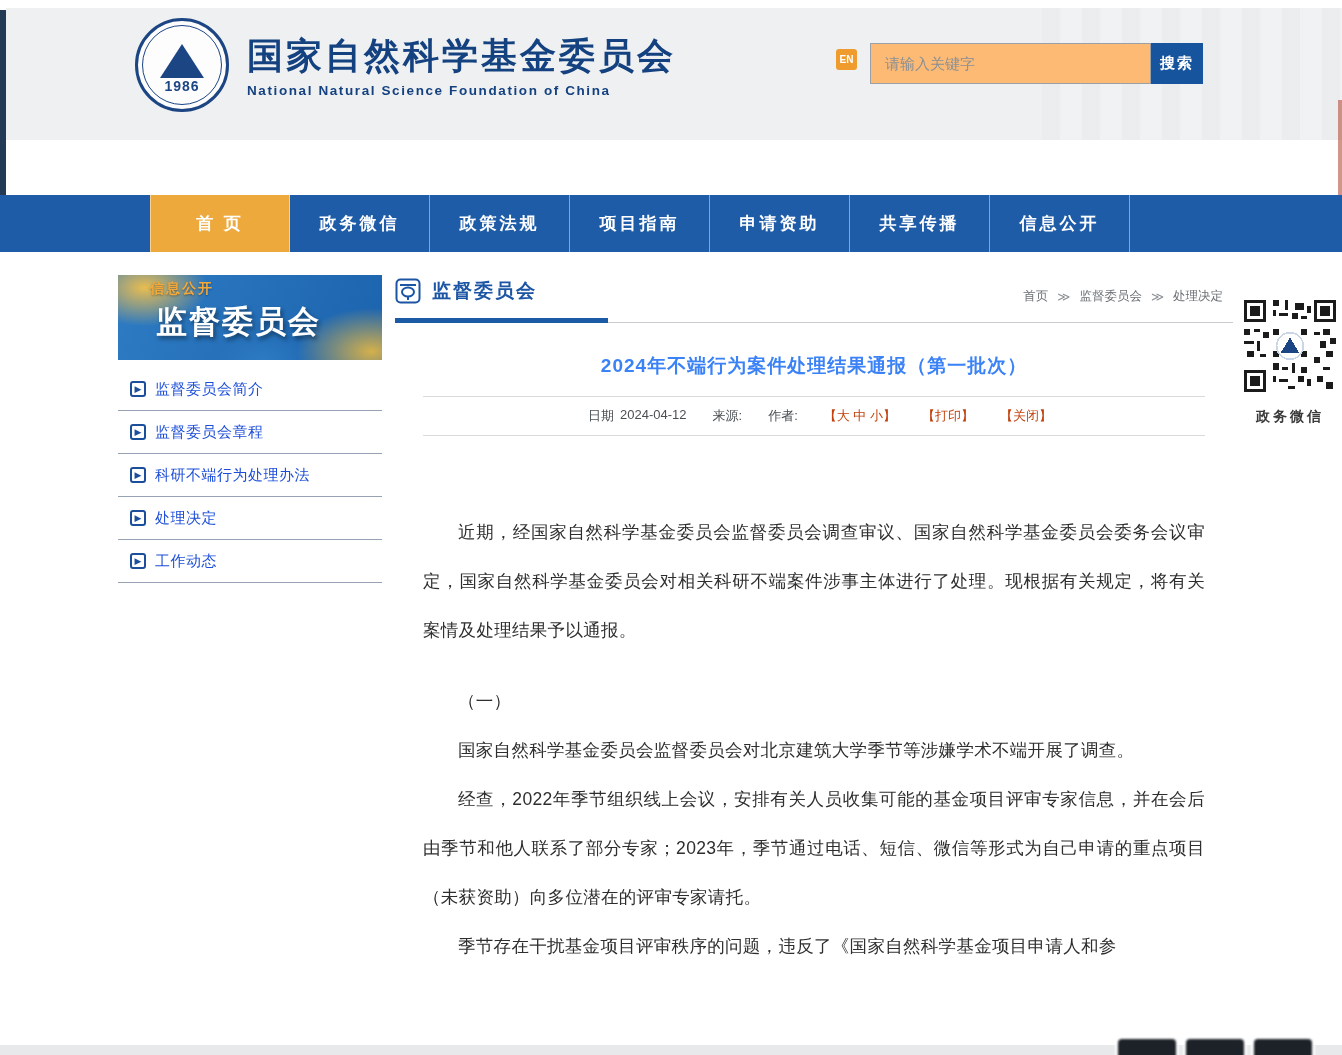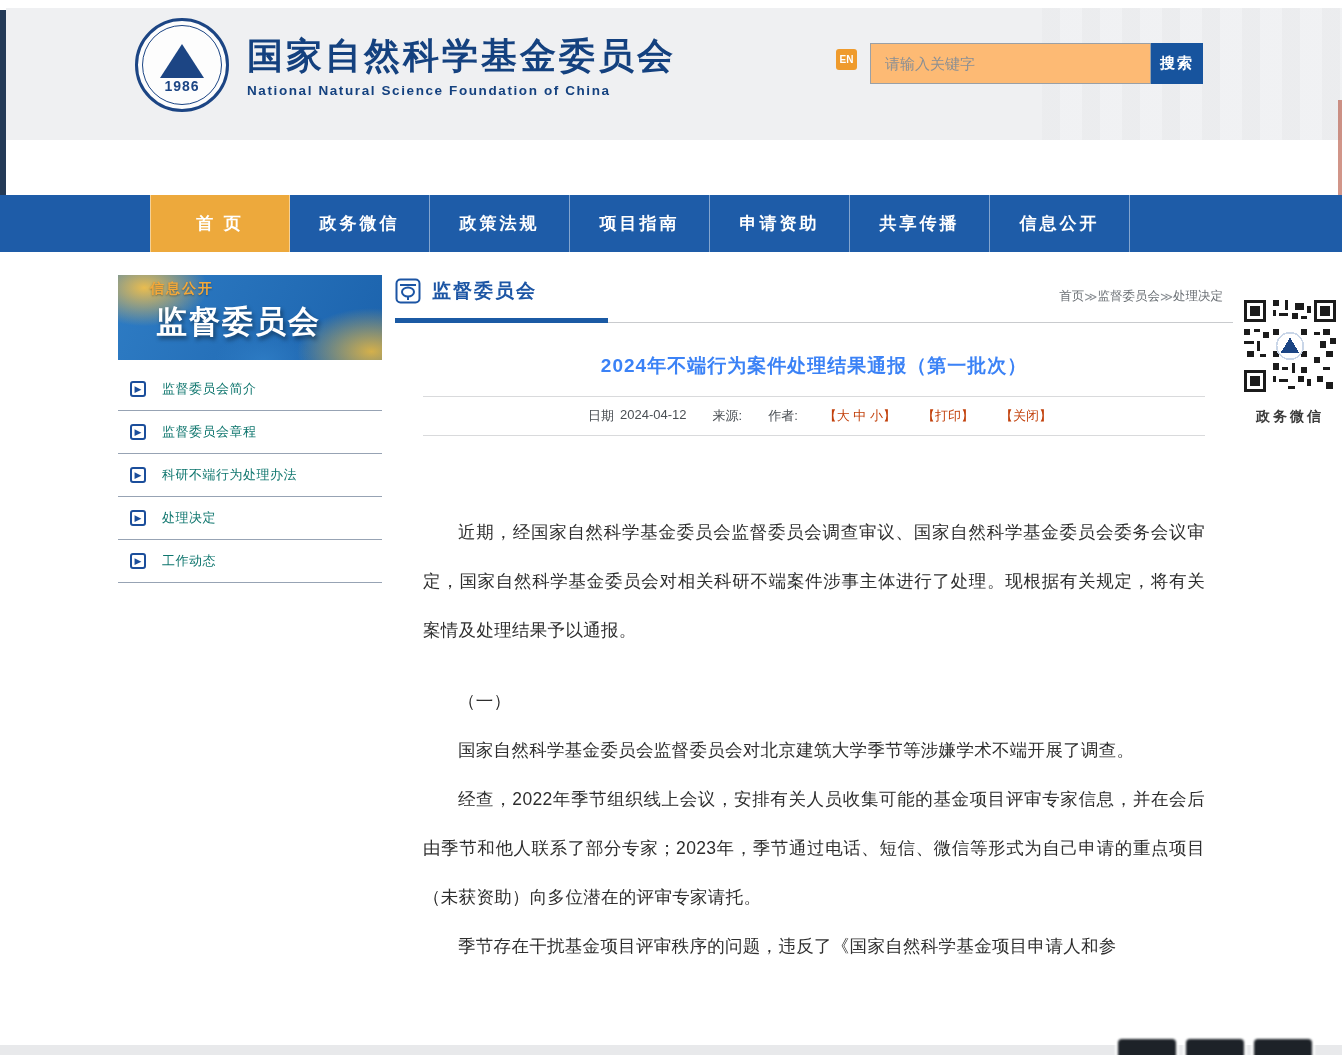--- a/index.html
+++ b/index.html
@@ -48,29 +48,29 @@
        radial-gradient(ellipse 70px 40px at 55% 100%, rgba(46,124,196,.9) 0%, rgba(46,124,196,0) 70%),
        linear-gradient(115deg,#2e7cc4,#1c63ad); }
   .side-banner-badge { position:absolute; left:32px; top:5px; color:#f3a83a; font-size:14px; font-weight:bold; letter-spacing:2px;
      text-shadow:0 1px 2px rgba(0,0,0,.35); }
   .side-banner-title { position:absolute; left:38px; top:26px; color:#fff; font-size:31px; font-weight:bold; letter-spacing:2px;
      text-shadow:2px 3px 4px rgba(0,0,0,.45); }
   .side-menu { margin-top:8px; }
   .side-item { display:flex; align-items:center; height:43px; border-bottom:1px solid #97a3b4; cursor:pointer; }
   .side-item-icon { width:16px; height:16px; border:2px solid #1b4e9b; border-radius:3px; margin-left:12px;
      display:flex; align-items:center; justify-content:center; color:#1b4e9b; font-size:9px; line-height:1; }
-  .side-item-label { margin-left:16px; font-size:13px; color:#0f766e; letter-spacing:.5px; }
+  .side-item-label { margin-left:9px; font-size:15px; color:#1d4ed8; letter-spacing:.5px; }
 
   
   .main { position:absolute; left:395px; top:278px; width:838px; }
   .section-head { position:relative; height:34px; }
   .section-title-wrap { display:flex; align-items:center; }
   .section-icon { width:26px; height:26px; }
   .section-title { margin-left:11px; font-size:19px; font-weight:bold; color:#1c55a4; letter-spacing:2px; }
-  .breadcrumb { position:absolute; right:10px; top:10px; font-size:12.5px; color:#6b7075; display:flex; align-items:center; }
+  .breadcrumb { position:absolute; right:10px; top:10px; font-size:12.5px; color:#6b7075; display:flex; gap:9px; align-items:center; }
   .crumb { cursor:pointer; }
   .crumb-sep { color:#8b9095; }
   .section-rule { position:relative; height:5px; margin-top:6px; }
   .section-rule .gray { position:absolute; left:0; right:0; bottom:0; height:1px; background:#c9cbce; }
   .section-rule .blue { position:absolute; left:0; bottom:0; width:213px; height:5px; background:#1b5aa4; }
 
   .article { margin:30px 28px 0 28px; }
   .article-title { text-align:center; font-size:19px; font-weight:bold; color:#3b82f6; letter-spacing:1px; }
   .meta-rule { height:1px; background:#d9dadc; }
   .meta-rule.top { margin-top:17px; }

